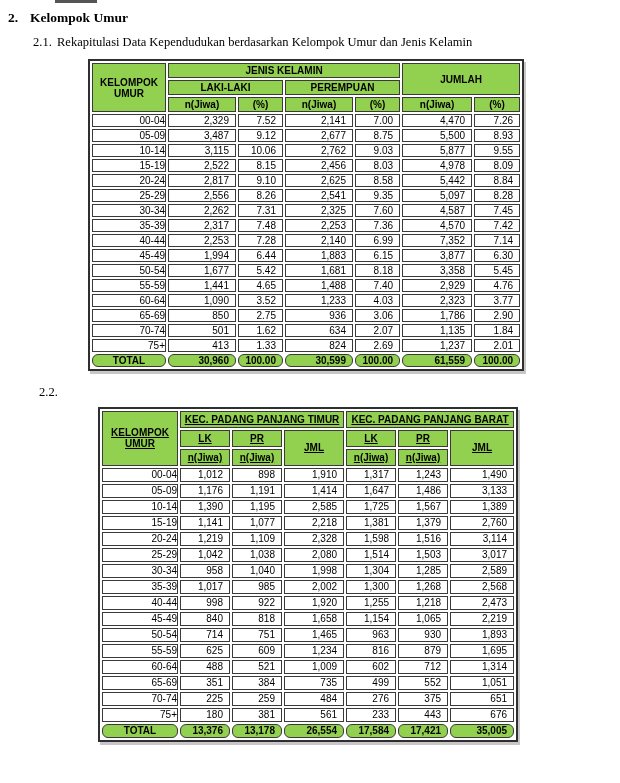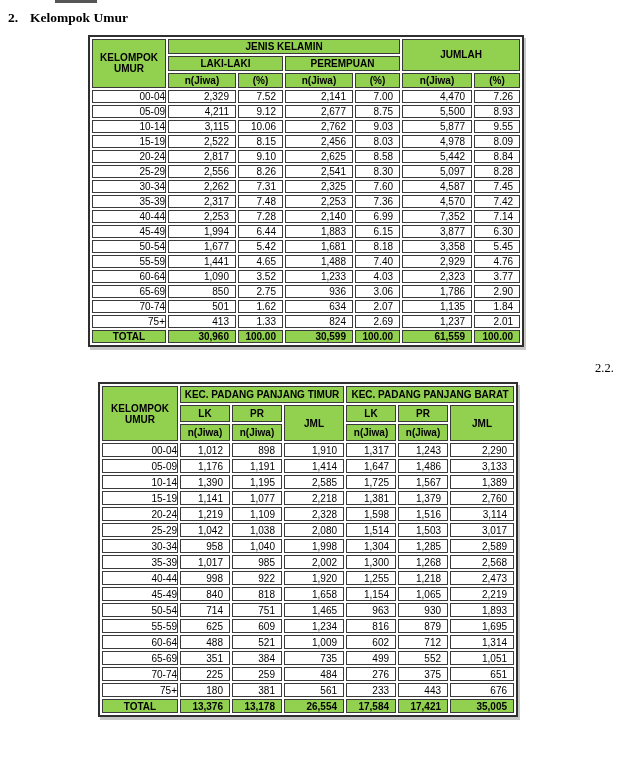--- a/index.html
+++ b/index.html
@@ -34,21 +34,21 @@
   }
   .heading .num { width: 22px; }
   .subheading {
     display: flex;
     font-family: "Liberation Serif", serif;
     font-size: 12.5px;
     line-height: 1.25;
   }
   .subheading.s21 { margin: 9px 0 0 33px; }
   .subheading.s21 .num { width: 24px; }
-  .subheading.s22 { margin: 14px 0 0 39px; justify-content: flex-end; }
+  .subheading.s22 { margin: 14px 0 0 39px; }
   .subheading.s22 .num { width: 25px; }
   .subheading .txt { max-width: 462px; }
   
   table.xls {
     border-collapse: separate;
     border-spacing: 2px;
     background: #fff;
     border: 2px solid #2f2f2f;
     box-shadow: 2px 3px 0 rgba(130,130,130,.45);
     table-layout: fixed;
@@ -64,43 +64,48 @@
     white-space: nowrap;
   }
   .xls th {
     background: var(--green, #92d050);
     font-weight: bold;
     text-align: center;
     white-space: normal;
     padding: 1px 2px;
   }
   .t1 th { height: 14px; }
-  .t2 th { height: 17px; }
+  .t2 th { height: 17px; text-decoration: underline; }
   .t1 td { height: 13px; }
   .t2 td { height: 14px; }
   .xls td.c-age { text-align: right; }
   .xls td.c-num { text-align: right; padding-right: 6px; }
   .xls tfoot td {
     background: var(--green, #92d050);
     font-weight: bold;
+    border-radius: 6px;
   }
   .xls tfoot td.c-age { text-align: center; }
 </style>
 </head>
 <body>
 
 <div class="page">
 
   <div class="crop-artifact"></div>
 
   <div class="heading">
     <span class="num">2.</span>
     <span>Kelompok Umur</span>
   </div>
 
+  <div class="subheading s21">
+    <span class="num">2.1.</span>
+    <span class="txt">Rekapitulasi Data Kependudukan berdasarkan Kelompok Umur dan Jenis Kelamin</span>
+  </div>
 
   <table class="xls t1">
     <colgroup>
       <col style="width:74px">
         <col style="width:68px">
         <col style="width:45px">
       <col style="width:68px">
         <col style="width:45px">
         <col style="width:70px">
       <col style="width:46px">
@@ -129,21 +134,21 @@
           <td class="c-age">00-04</td>
           <td class="c-num">2,329</td>
           <td class="c-num">7.52</td>
           <td class="c-num">2,141</td>
           <td class="c-num">7.00</td>
           <td class="c-num">4,470</td>
           <td class="c-num">7.26</td>
         </tr>
         <tr>
           <td class="c-age">05-09</td>
-          <td class="c-num">4,211</td>
+          <td class="c-num">3,487</td>
           <td class="c-num">9.12</td>
           <td class="c-num">2,677</td>
           <td class="c-num">8.75</td>
           <td class="c-num">5,500</td>
           <td class="c-num">8.93</td>
         </tr>
         <tr>
           <td class="c-age">10-14</td>
           <td class="c-num">3,115</td>
           <td class="c-num">10.06</td>
@@ -168,21 +173,21 @@
           <td class="c-num">2,625</td>
           <td class="c-num">8.58</td>
           <td class="c-num">5,442</td>
           <td class="c-num">8.84</td>
         </tr>
         <tr>
           <td class="c-age">25-29</td>
           <td class="c-num">2,556</td>
           <td class="c-num">8.26</td>
           <td class="c-num">2,541</td>
-          <td class="c-num">8.30</td>
+          <td class="c-num">9.35</td>
           <td class="c-num">5,097</td>
           <td class="c-num">8.28</td>
         </tr>
         <tr>
           <td class="c-age">30-34</td>
           <td class="c-num">2,262</td>
           <td class="c-num">7.31</td>
           <td class="c-num">2,325</td>
           <td class="c-num">7.60</td>
           <td class="c-num">4,587</td>
@@ -319,21 +324,21 @@
       </tr>
     </thead>
     <tbody>
         <tr>
           <td class="c-age">00-04</td>
           <td class="c-num">1,012</td>
           <td class="c-num">898</td>
           <td class="c-num">1,910</td>
           <td class="c-num">1,317</td>
           <td class="c-num">1,243</td>
-          <td class="c-num">2,290</td>
+          <td class="c-num">1,490</td>
         </tr>
         <tr>
           <td class="c-age">05-09</td>
           <td class="c-num">1,176</td>
           <td class="c-num">1,191</td>
           <td class="c-num">1,414</td>
           <td class="c-num">1,647</td>
           <td class="c-num">1,486</td>
           <td class="c-num">3,133</td>
         </tr>

